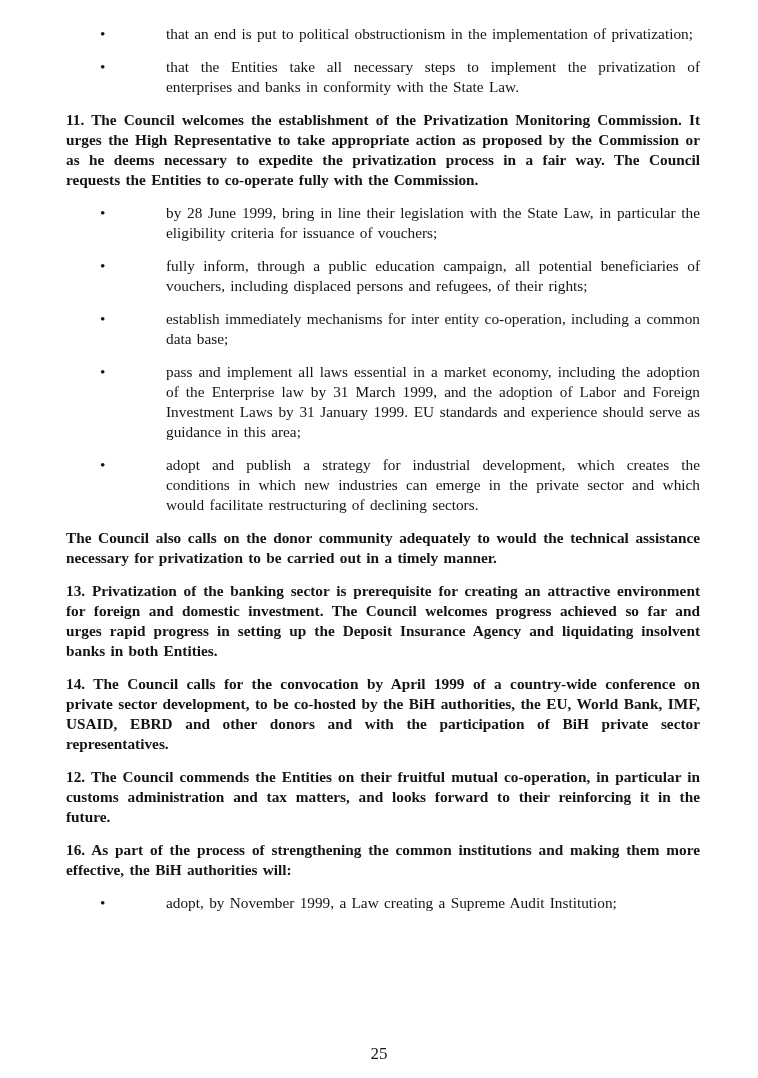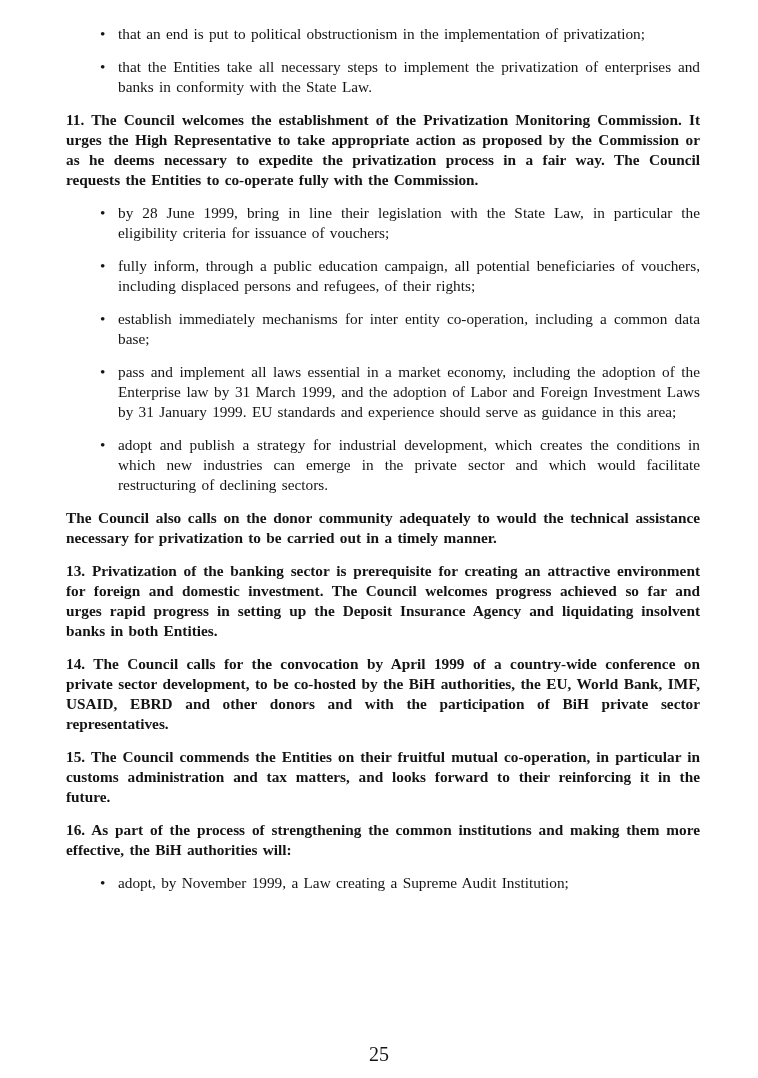--- a/index.html
+++ b/index.html
@@ -35,28 +35,29 @@
     word-spacing: 1.5px;
   }
   .bullet .marker {
     width: 18px;
     flex: 0 0 18px;
     text-align: left;
   }
   .bullet .text {
     flex: 1;
     text-align: justify;
+    margin-left: 48px;
   }
   .page-number {
     position: absolute;
     bottom: 14px;
     left: 0;
     width: 100%;
     text-align: center;
-    font-size: 20px;
+    font-size: 17px;
   }
 </style>
 </head>
 <body>
 
 <div class="page">
   <div class="content">
 
     <div class="bullet">
       <span class="marker">•</span>
@@ -95,21 +96,21 @@
       <span class="marker">•</span>
       <span class="text">adopt and publish a strategy for industrial development, which creates the conditions in which new industries can emerge in the private sector and which would facilitate restructuring of declining sectors.</span>
     </div>
 
     <p class="para">The Council also calls on the donor community adequately to would the technical assistance necessary for privatization to be carried out in a timely manner.</p>
 
     <p class="para">13. Privatization of the banking sector is prerequisite for creating an attractive environment for foreign and domestic investment. The Council welcomes progress achieved so far and urges rapid progress in setting up the Deposit Insurance Agency and liquidating insolvent banks in both Entities.</p>
 
     <p class="para">14. The Council calls for the convocation by April 1999 of a country-wide conference on private sector development, to be co-hosted by the BiH authorities, the EU, World Bank, IMF, USAID, EBRD and other donors and with the participation of BiH private sector representatives.</p>
 
-    <p class="para">15. The Council commends the Entities on their fruitful mutual co-operation, in particular in customs administration and tax matters, and looks forward to their reinforcing it in the future.</p>
+    <p class="para">12. The Council commends the Entities on their fruitful mutual co-operation, in particular in customs administration and tax matters, and looks forward to their reinforcing it in the future.</p>
 
     <p class="para">16. As part of the process of strengthening the common institutions and making them more effective, the BiH authorities will:</p>
 
     <div class="bullet">
       <span class="marker">•</span>
       <span class="text">adopt, by November 1999, a Law creating a Supreme Audit Institution;</span>
     </div>
 
   </div>
 

